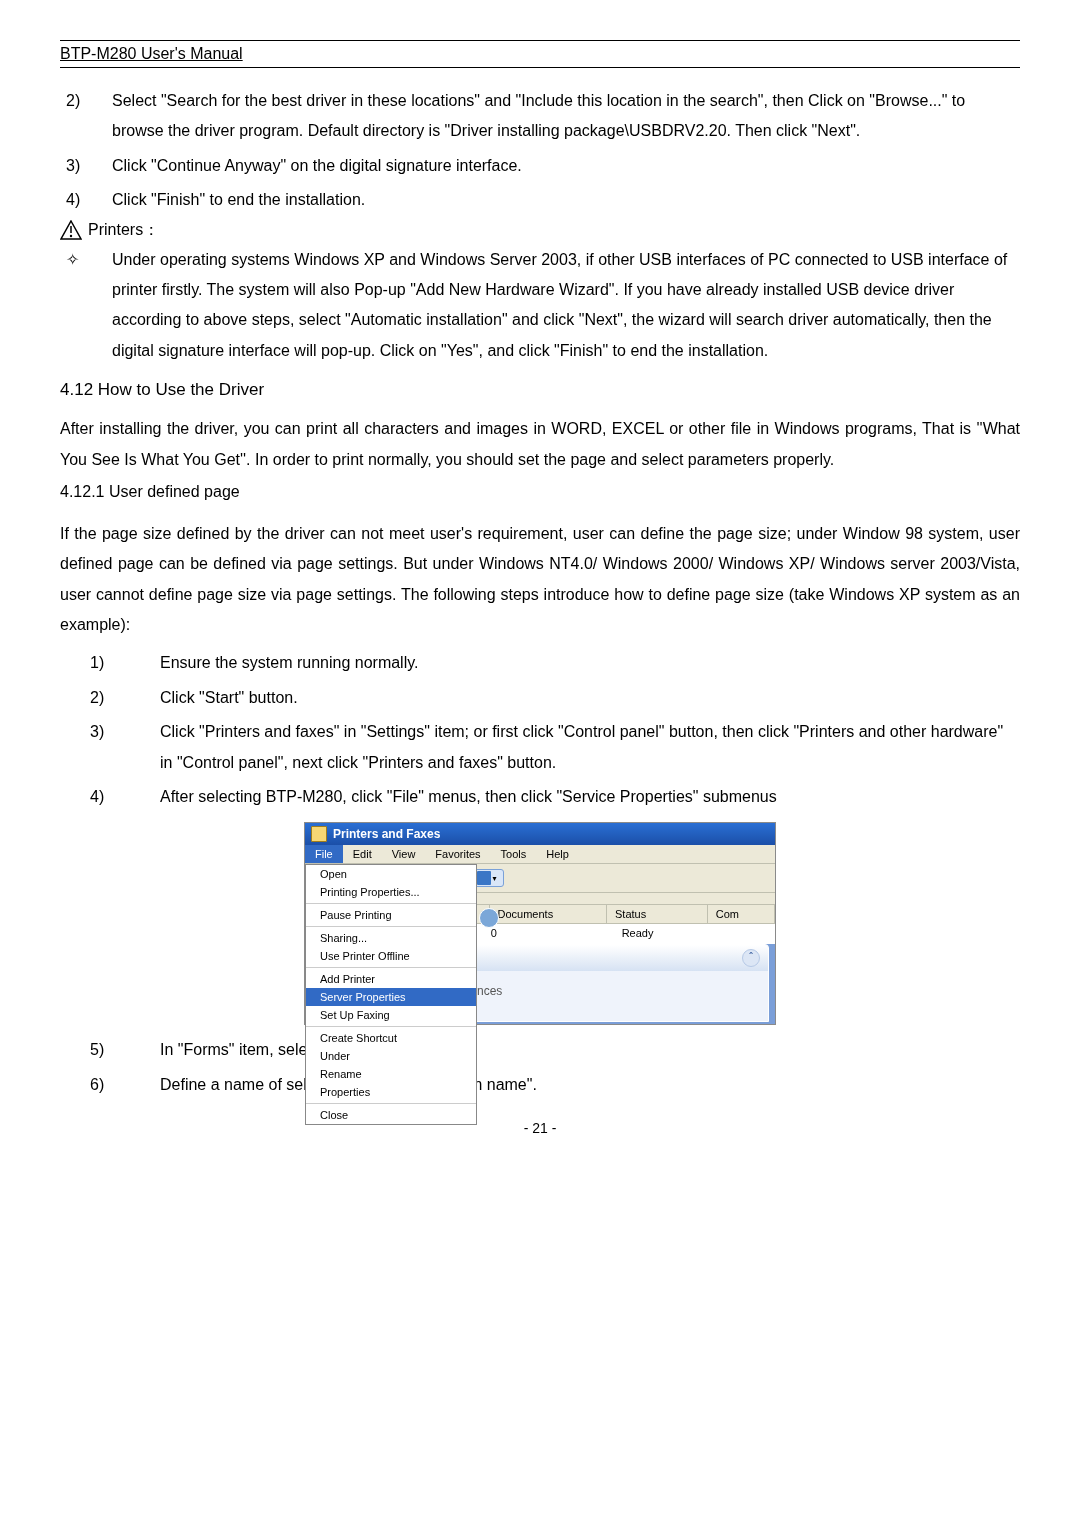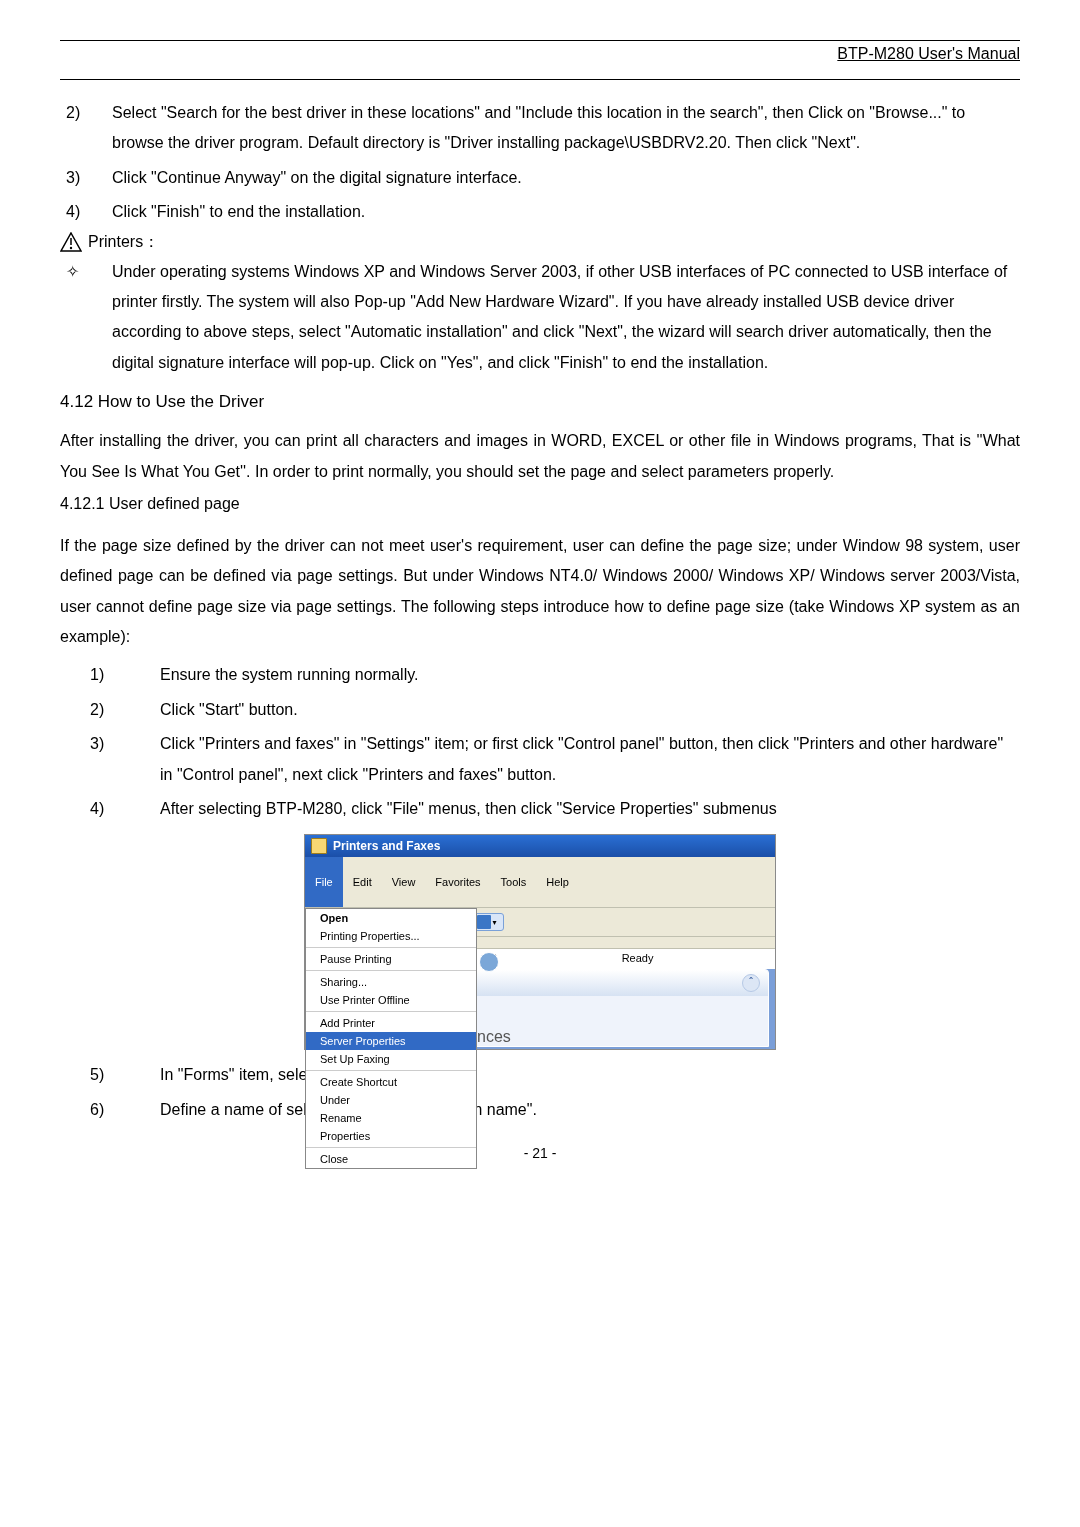--- a/index.html
+++ b/index.html
@@ -12,23 +12,22 @@
     background: #fff;
   }
   .page {
     padding: 40px 60px 40px 60px;
   }
   .header-line {
     border-top: 1px solid #000;
     margin-bottom: 4px;
   }
   .header-wrap {
-    text-align: right;
     border-bottom: 1px solid #000;
-    padding-bottom: 16px;
+    padding-bottom: 4px;
     margin-bottom: 18px;
     text-decoration: underline;
   }
   .ol-row {
     display: flex;
     margin-bottom: 4px;
     line-height: 1.9;
   }
   .ol-num {
     width: 46px;
@@ -100,21 +99,21 @@
     margin-right: 6px;
     border-radius: 1px;
   }
   .menubar {
     background: #ece9d8;
     display: flex;
     border-bottom: 1px solid #c0c0b0;
     font-size: 11px;
   }
   .menubar .menu-item {
-    padding: 19px 10px;
+    padding: 3px 10px;
   }
   .menubar .menu-item.sel {
     background: #316ac5;
     color: #fff;
   }
   .main-area {
     display: flex;
     position: relative;
   }
   .drop-menu {
@@ -123,21 +122,21 @@
     left: 0;
     background: #fff;
     border: 1px solid #888;
     width: 170px;
     z-index: 10;
   }
   .drop-menu .mi {
     padding: 3px 14px;
     white-space: nowrap;
   }
-  .drop-menu .mi.bold { font-weight: bold; }
+  .drop-menu .mi.bold { font-weight: normal; }
   .drop-menu .mi.sel { background: #316ac5; color: #fff; }
   .drop-menu hr { border: none; border-top: 1px solid #ccc; margin: 2px 0; }
   .task-box {
     background: #eff3fb;
     border-radius: 4px 4px 0 0;
     border: 1px solid #fff;
   }
   .task-head {
     background: linear-gradient(#fff,#d6e2f3);
     padding: 4px 8px;
@@ -342,30 +341,39 @@
               <span class="tb-icon" style="background:#f7d774;border:1px solid #a07d1b;"></span>
               <span>Folders</span>
             </div>
             <div class="tb-sep"></div>
             <div class="tb-btn tb-sel">
               <span class="tb-icon2"></span>
               <span class="drop">▾</span>
             </div>
           </div>
           <div class="pane-sub">s</div>
+          <div class="col-head">
+            <div class="ch-name">
+                <span>Name</span> 
+                <span class="sort-tri">▲</span>
+              </div>
+            <div class="ch-doc">Documents</div>
+            <div class="ch-stat">Status</div>
+            <div class="ch-com">Com</div>
+          </div>
           <div class="row">
             <div class="r-name">
                 <span class="pr-icon"></span>
                 <span>BTP-M280(P)</span>
               </div>
             <div class="r-doc">0</div>
             <div class="r-stat">Ready</div>
             <div class="r-com"></div>
           </div>
-          <div style="position:absolute;left:172px;top:120px;font-size:16px;color:#555;">nces</div>
+          <div style="position:absolute;left:172px;top:120px;font-size:12px;color:#555;">nces</div>
 
           <div style="flex:1;"></div>
         </div>
       </div>
 
       
       <div style="background:#7a9ed8;padding:0 6px 2px 6px;">
         <div class="task-box">
           <div class="task-head">
             <span>Other Places</span>

